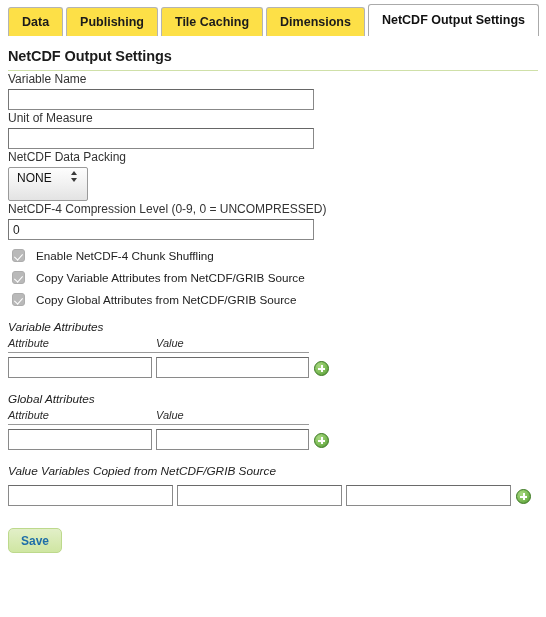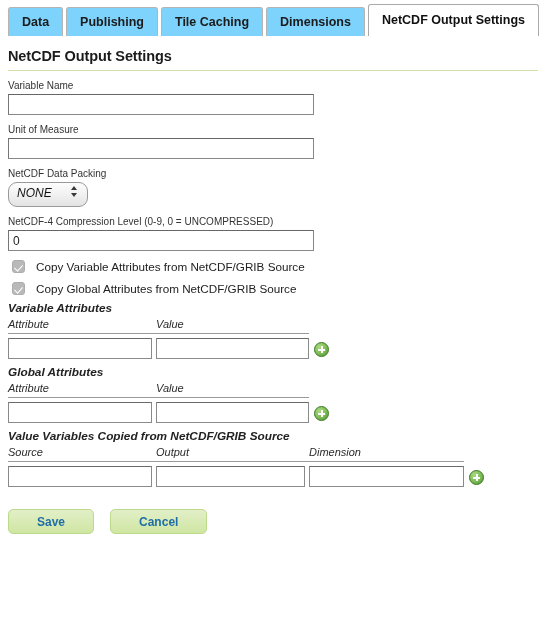--- a/index.html
+++ b/index.html
@@ -20,21 +20,21 @@
     display: flex; align-items: flex-end;
     padding-left: 8px;
   }
   .tab {
     height: 29px;
     margin-right: 3px;
     padding: 0 13px;
     display: flex; align-items: center;
     font-size: 12.5px; font-weight: bold;
     color: #1b1b1b;
-    background: #7dd3fc;
+    background: #fde047;
     border: 1px solid #b4b4b4;
     border-bottom: none;
     border-top-left-radius: 3px;
     border-top-right-radius: 3px;
     line-height: 1;
     white-space: nowrap;
     cursor: pointer;
   }
   .tab.active {
     background: #ffffff;
@@ -66,23 +66,23 @@
     letter-spacing: -0.1px;
   }
   .title-rule {
     margin-top: 6px;
     height: 1px;
     width: 530px;
     background: #cfe0a8;
   }
 
   .field-label {
-    font-size: 10px;
+    font-size: 12px;
     color: #333333;
-    margin-top: 9px;
+    margin-top: 1px;
     margin-bottom: 3px;
   }
   input.text-input {
     display: block;
     height: 21px;
     width: 306px;
     border: 1px solid #888888;
     border-top-color: #666666;
     border-left-color: #777777;
     background: #ffffff;
@@ -91,27 +91,26 @@
     color: #222222;
     padding: 1px 4px;
     border-radius: 0;
     outline: none;
   }
 
   
   .select-wrap {
     position: relative;
     display: inline-block;
-    width: 80px; height: 25px;
+    width: 80px; height: 34px;
     border: 1px solid #9a9a9a;
-    border-radius: 9px;
+    border-radius: 2px;
     background: linear-gradient(to bottom, #fdfdfd 0%, #f1f1f1 50%, #e3e3e3 100%);
     cursor: pointer;
     vertical-align: middle;
-    font-style: italic;
   }
   .select-wrap .sel-text {
     position: absolute;
     left: 8px; top: 0;
     line-height: 20px;
     font-size: 12px;
     color: #111111;
   }
   .sel-arrows {
     position: absolute;
@@ -160,24 +159,24 @@
   .check-label {
     font-size: 11.7px;
     color: #222222;
     margin-left: 11px;
     white-space: nowrap;
   }
 
   
   .sub-head {
     font-size: 11.8px;
-    font-weight: bold;
+    font-weight: normal;
     font-style: italic;
     color: #222222;
-    margin-top: 6px;
+    margin-top: 14px;
     margin-bottom: 3px;
   }
   table.attr-table {
     border-collapse: collapse;
     border-spacing: 0;
   }
   table.attr-table th {
     font-size: 11px;
     font-style: italic;
     font-weight: normal;
@@ -229,30 +228,30 @@
     background: #ffffff;
   }
   .add-icon::before { left: 3px; top: 6px; width: 7px; height: 2px; }
   .add-icon::after  { left: 5.5px; top: 3.5px; width: 2px; height: 7px; }
 
   
   .btn-row { margin-top: 22px; display: flex; }
   .btn {
     height: 25px;
     min-width: 44px;
-    padding: 0 28px;
+    padding: 0 12px;
     display: flex; align-items: center; justify-content: center;
     background: linear-gradient(to bottom, #e2efc8 0%, #cfe6a2 100%);
     border: 1px solid #bdd98c;
     border-radius: 5px;
     color: #1f6ea8;
     font-size: 12px;
     font-weight: bold;
     cursor: pointer;
-    margin-right: 16px;
+    margin-right: 2px;
     font-family: "Liberation Sans", "DejaVu Sans", sans-serif;
   }
 </style>
 </head>
 <body>
 
 <div class="page">
 
   <div class="tabbar">
     <div class="tab">
@@ -295,20 +294,24 @@
       </span>
     </div>
 
     
     <div class="field-label">NetCDF-4 Compression Level (0-9, 0 = UNCOMPRESSED)</div>
     <input class="text-input" type="text" value="0" style="">
 
     
     <div class="check-row">
       <span class="cbox"></span>
+      <span class="check-label">Enable NetCDF-4 Chunk Shuffling</span>
+    </div>
+    <div class="check-row">
+      <span class="cbox"></span>
       <span class="check-label">Copy Variable Attributes from NetCDF/GRIB Source</span>
     </div>
     <div class="check-row">
       <span class="cbox"></span>
       <span class="check-label">Copy Global Attributes from NetCDF/GRIB Source</span>
     </div>
 
     
     <div class="sub-head">Variable Attributes</div>
     <table class="attr-table">
@@ -352,43 +355,36 @@
           <span class="add-icon"></span>
         </td>
       </tr>
     </tbody>
       </table>
 
     
     <div class="sub-head">Value Variables Copied from NetCDF/GRIB Source</div>
     <table class="attr-table">
       <tbody>
-          <tr>
-        <th style="width:148px" class="col-pad">Source</th>
-        <th style="width:153px" class="col-pad">Output</th>
-        <th style="width:155px">Dimension</th>
-        <th class="plus-head" style="width:24px"></th>
-      </tr>
       <tr>
         <td class="col-pad">
           <input class="cell-input" type="text" value="" style="">
         </td>
         <td class="col-pad">
           <input class="cell-input" type="text" value="" style="">
         </td>
         <td>
           <input class="cell-input" type="text" value="" style="">
         </td>
         <td class="plus-cell">
           <span class="add-icon"></span>
         </td>
       </tr>
     </tbody>
       </table>
 
     
     <div class="btn-row">
       <div class="btn">Save</div>
-      <div class="btn">Cancel</div>
     </div>
 
   </div>
 </div>
 
 </body></html>

